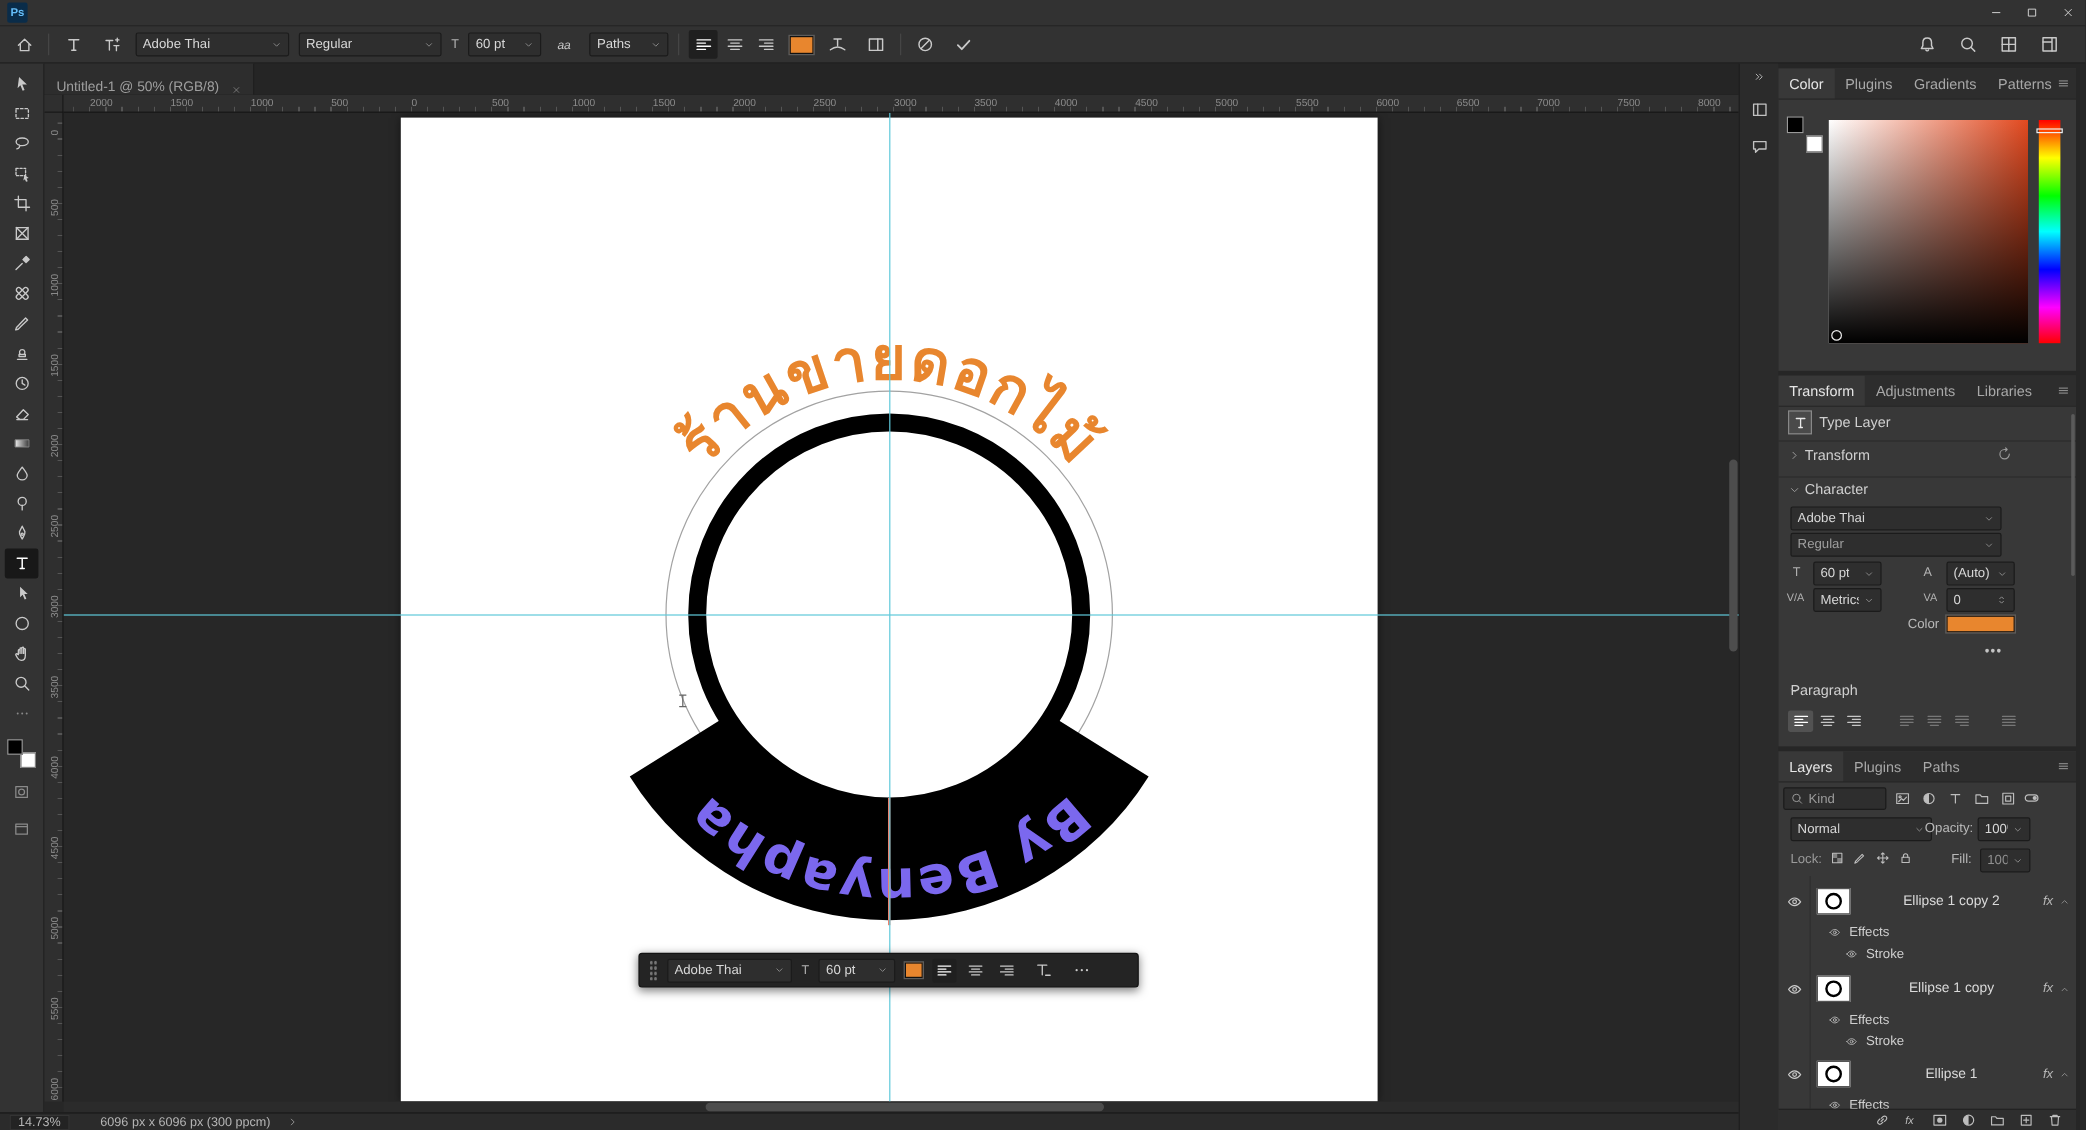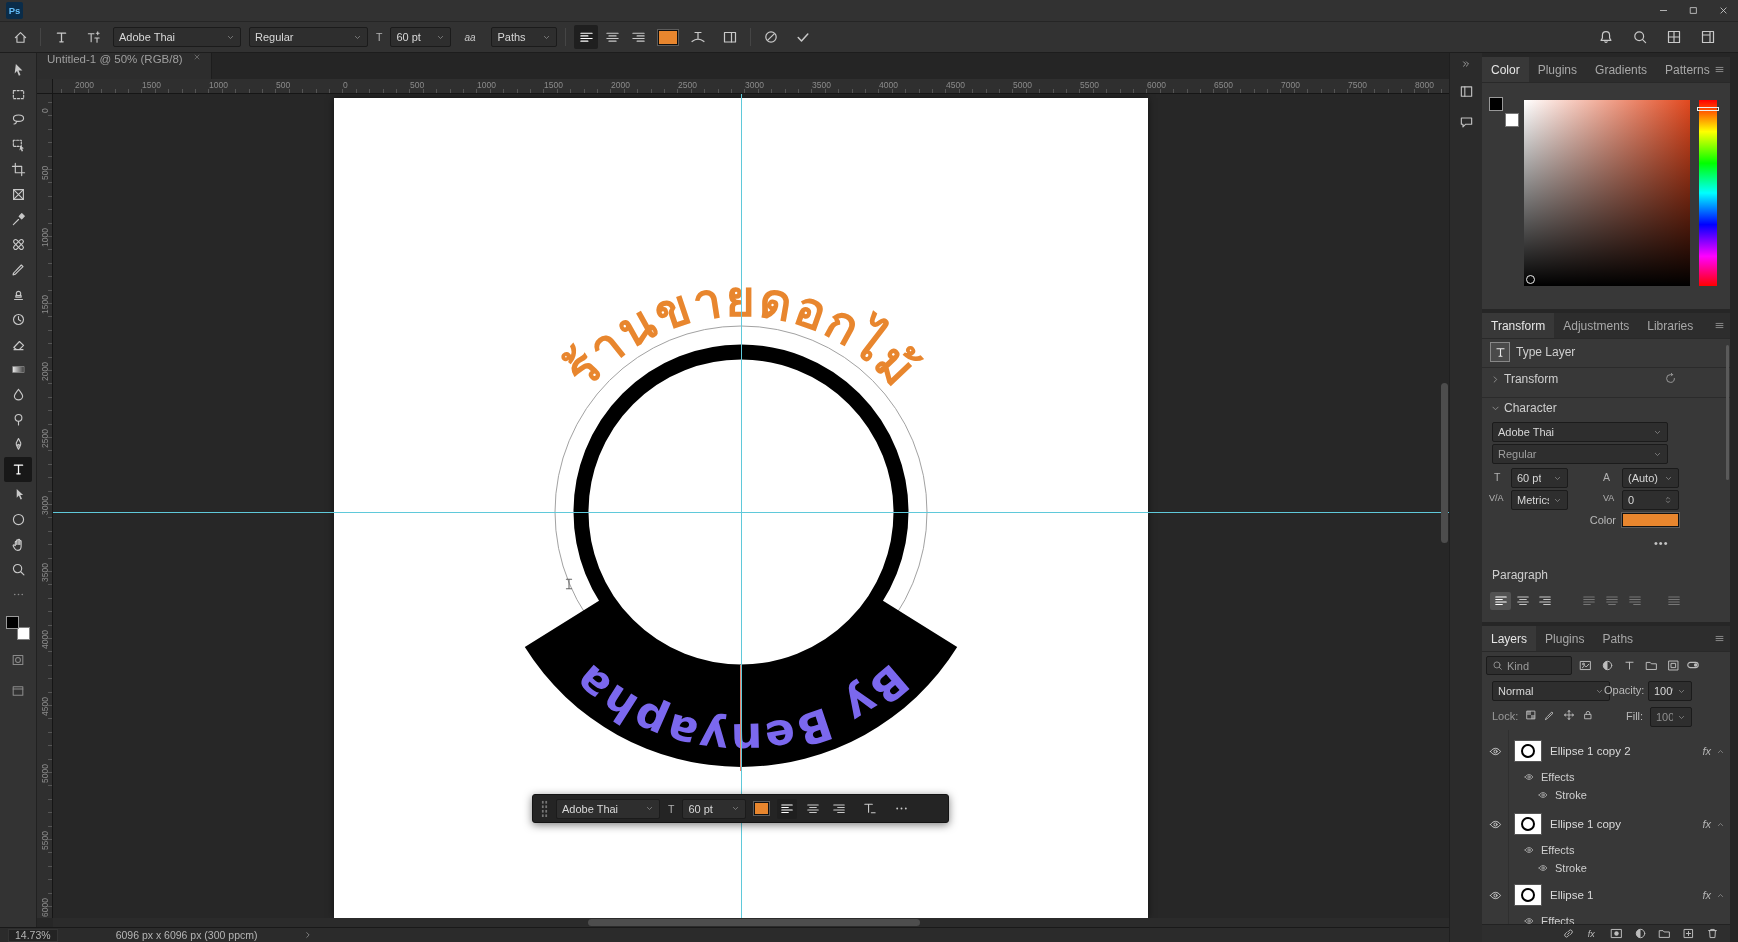--- a/index.html
+++ b/index.html
@@ -25,21 +25,21 @@
   .vsep{width:1px;height:18px;background:#454545;flex:none;}
   .combo{height:20px;background:#2e2e2e;border:1px solid #1b1b1b;border-radius:2px;display:flex;align-items:center;
     justify-content:space-between;padding:0 5px;font-size:11px;color:#d8d8d8;gap:4px;flex:none;}
   .combo .cval{white-space:nowrap;overflow:hidden;}
   .combo .carr{color:#9a9a9a;display:flex;}
   .swatch{display:inline-block;border:1px solid #111;outline:1px solid #5c5c5c;flex:none;}
   .mini-ic{font-size:10.5px;color:#b2b2b2;flex:none;}
 
   
   #tabbar{left:37px;top:53px;width:1412px;height:26px;background:#252525;display:flex;}
-  .doc-tab{height:26px;display:flex;align-items:flex-start;padding:0 10px;background:#2d2d2d;color:#9f9f9f;
+  .doc-tab{height:26px;display:flex;align-items:flex-end;padding:0 10px;background:#2d2d2d;color:#9f9f9f;
     font-size:11.5px;border-right:1px solid #1d1d1d;gap:10px;white-space:nowrap;}
   .doc-tab.active{background:#434343;color:#ececec;}
   .tab-close{color:#8f8f8f;display:flex;}
 
   
   #toolbar{left:0;top:53px;width:37px;height:874px;background:#333333;border-right:1px solid #212121;}
   #tool-list{display:flex;flex-direction:column;align-items:center;padding-top:4px;}
   .tb-tool{width:28px;height:25px;display:flex;align-items:center;justify-content:center;color:#c9c9c9;flex:none;}
   .tb-tool.selected{background:#181818;color:#ffffff;border-radius:2px;}
   .dim{color:#8a8a8a;}
@@ -66,21 +66,21 @@
   #hscroll-thumb{position:absolute;left:535px;top:1px;width:332px;height:7px;background:#4d4d4d;border-radius:4px;}
 
   
   #float-bar{left:479px;top:700px;width:417px;height:29px;background:#242424;border:1px solid #141414;border-radius:3px;
     z-index:40;display:flex;align-items:center;gap:8px;padding:0 8px;box-shadow:0 2px 8px rgba(0,0,0,.5);}
   .grip{width:7px;height:17px;flex:none;
     background-image:radial-gradient(#767676 1px,transparent 1.3px);background-size:3.5px 4.5px;}
 
   
   #statusbar{left:0;top:927px;width:1449px;height:15px;background:#2b2b2b;border-top:1px solid #191919;
-    display:flex;align-items:center;color:#b5b5b5;gap:32px;}
+    display:flex;align-items:center;color:#b5b5b5;}
   #zoom-field{margin-left:8px;padding:0 6px;background:#232323;border:1px solid #343434;height:13px;line-height:11px;font-size:10.5px;}
   #doc-info{margin-left:26px;font-size:10.5px;}
 
   
   #right-strip{left:1449px;top:53px;width:33px;height:889px;background:#2b2b2b;border-left:1px solid #1f1f1f;
     display:flex;flex-direction:column;align-items:center;padding-top:3px;gap:7px;}
   .strip-btn{width:26px;height:24px;display:flex;align-items:center;justify-content:center;color:#c2c2c2;}
   #panels{left:1482px;top:53px;width:248px;height:889px;}
   .panel-section{position:absolute;left:0;width:248px;background:#383838;overflow:hidden;}
   .tabstrip{height:26px;background:#2d2d2d;display:flex;align-items:stretch;border-bottom:1px solid #292929;position:relative;}
@@ -95,21 +95,21 @@
   .pa-btn{position:absolute;top:0;width:21px;height:18px;display:flex;align-items:center;justify-content:center;color:#c6c6c6;}
   .pa-btn.active{background:#525252;border-radius:2px;color:#fff;}
   .dim2{color:#777;}
   .small-ic{width:18px;height:18px;display:flex;align-items:center;justify-content:center;color:#bdbdbd;}
 
   
   .lrow{position:absolute;left:0;width:248px;height:30px;display:flex;align-items:center;}
   .leye{width:26px;display:flex;justify-content:center;color:#c8c8c8;flex:none;}
   .lthumb{width:28px;height:22px;background:#fff;border:1px solid #555;display:flex;align-items:center;justify-content:center;margin-left:6px;flex:none;}
   .lthumb-circle{width:14px;height:14px;border:2.5px solid #000;border-radius:50%;}
-  .lname{margin-left:8px;font-size:11.5px;color:#dadada;flex:1;white-space:nowrap;overflow:hidden;}
+  .lname{margin-left:8px;font-size:11.5px;color:#dadada;flex:1;white-space:nowrap;overflow:hidden;text-align:center;}
   .lfx{font-style:italic;color:#b4b4b4;font-size:11px;margin-right:5px;}
   .lchev{color:#9a9a9a;margin-right:5px;display:flex;}
   .lsub{position:absolute;left:0;width:248px;height:18px;display:flex;align-items:center;}
   .leye-sm{display:flex;color:#b8b8b8;flex:none;}
   .lsub-name{margin-left:7px;font-size:11px;color:#cfcfcf;}
   #layers-bottom{position:absolute;left:0;top:272px;width:248px;height:18px;background:#2e2e2e;border-top:1px solid #222;
     display:flex;align-items:center;justify-content:flex-end;gap:9px;padding:0 10px;color:#b8b8b8;z-index:2;}
 </style>
 </head>
 <body>

